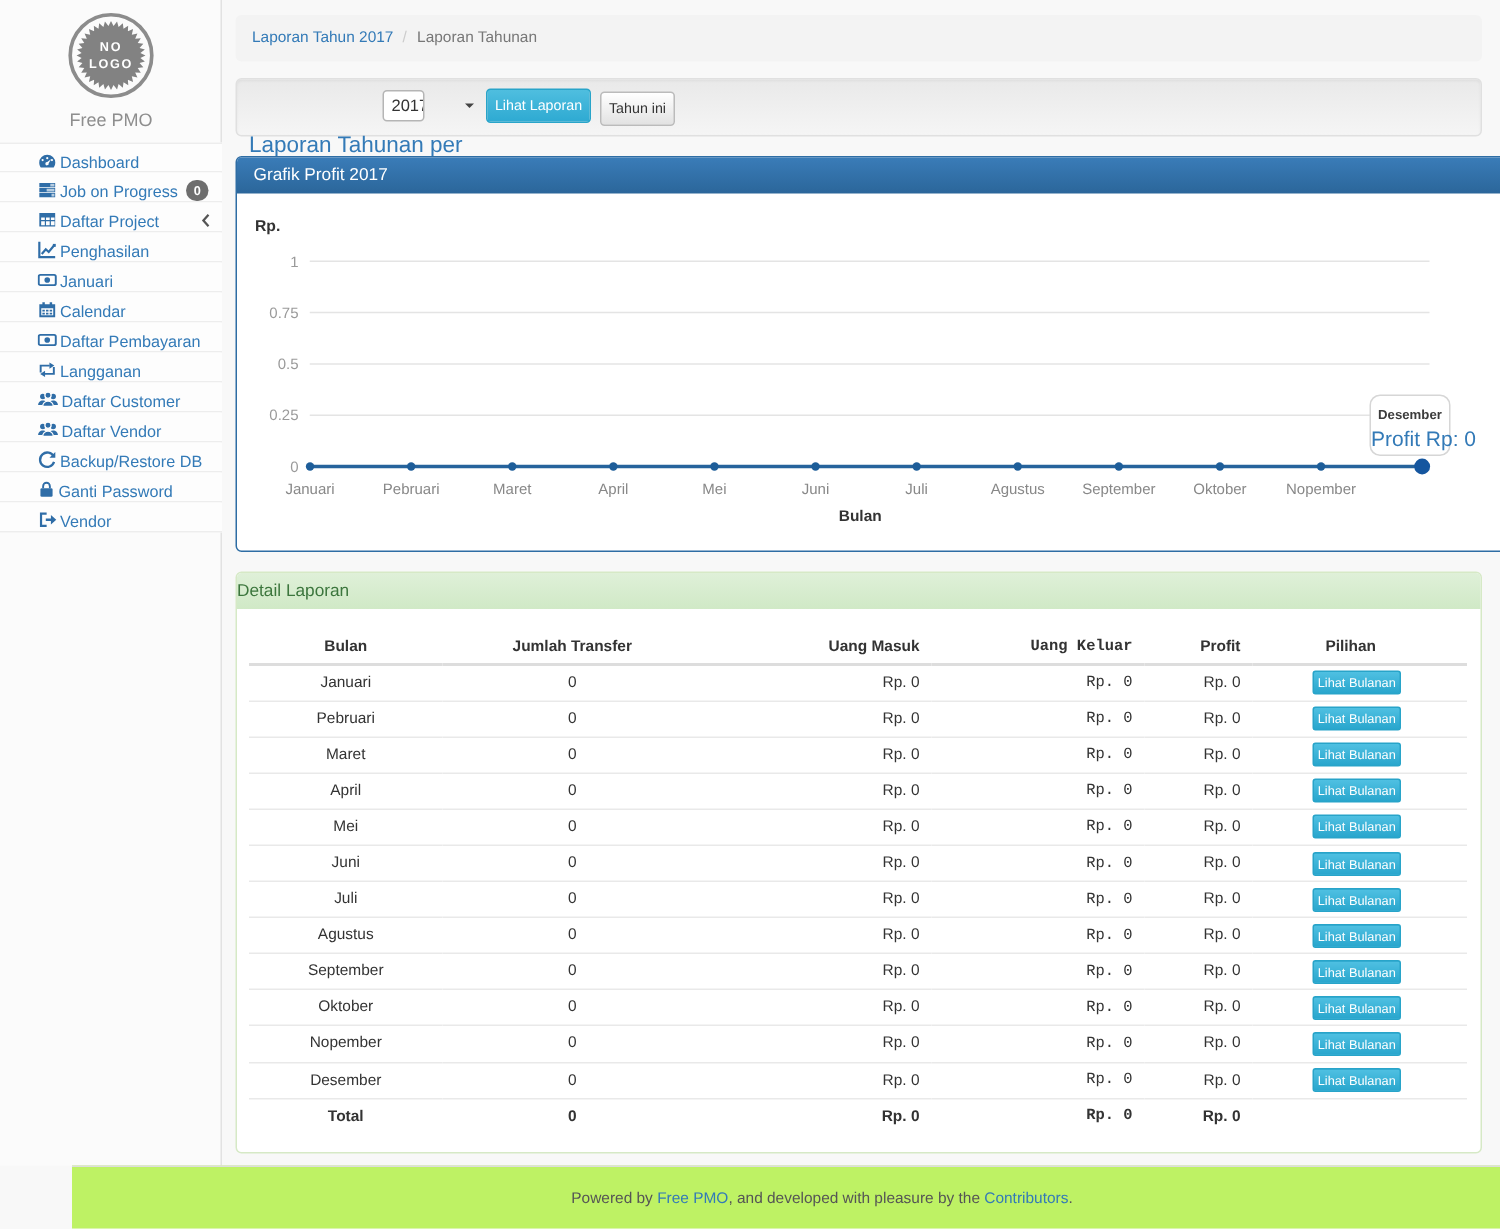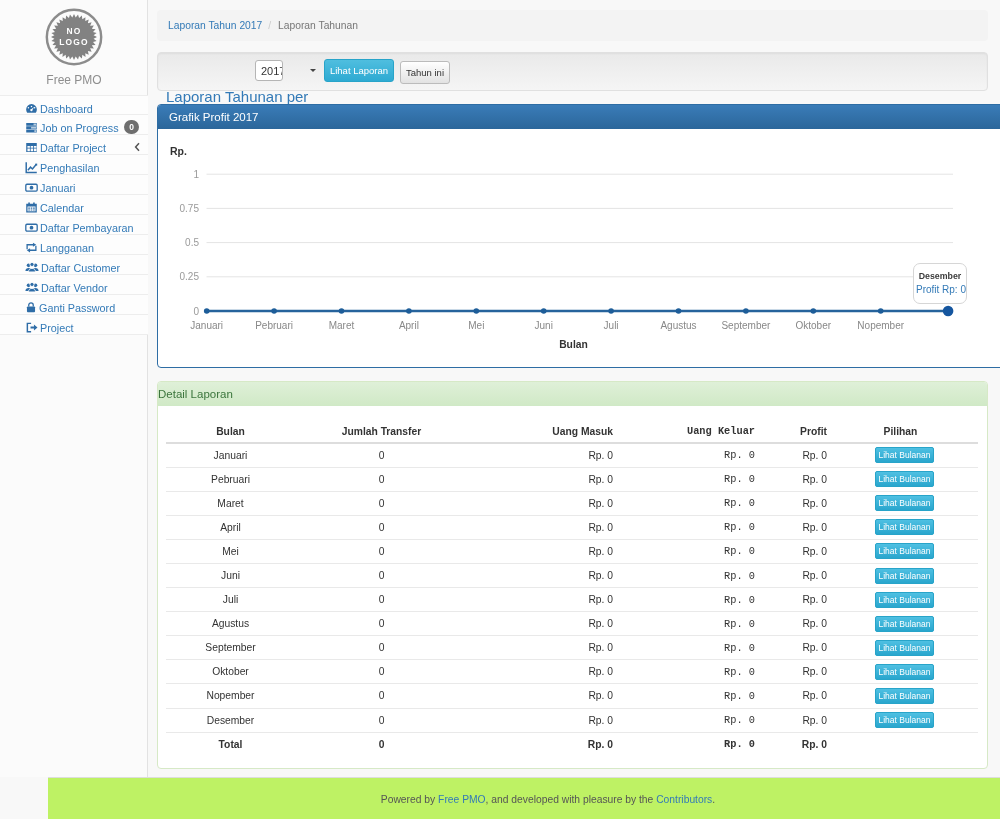--- a/index.html
+++ b/index.html
@@ -26,21 +26,21 @@
 .btn { display:inline-block; text-align:center; border-radius:3px; font-size:9.5px; }
 #btn-lihat { position:absolute; left:166px; top:6px; width:70px; height:23px; line-height:22px; color:#fff; background:linear-gradient(#4fbedf,#2eaad2); border:1px solid #28a4c9; }
 #btn-tahun { position:absolute; left:242px; top:8px; width:50px; height:23px; line-height:22px; color:#333; background:linear-gradient(#ffffff,#e2e2e2); border:1px solid #bbb; }
 
 #chartpanel { position:absolute; left:157px; top:104px; width:852px; height:264px; background:#fff; border:1px solid #2e6da4; border-radius:4px; }
 #chartpanel .hd { height:24px; background:linear-gradient(#3a7cb8,#2b669a); border-radius:3px 3px 0 0; color:#fff; font-size:11.5px; line-height:24px; padding-left:11px; }
 #rp { position:absolute; left:12px; top:40px; font-size:10.5px; font-weight:bold; color:#333; }
 #chartsvg { position:absolute; left:0; top:25px; }
 #tooltip { position:absolute; left:755px; top:158px; width:54px; height:41px; background:#fff; border:1px solid #d6d6d6; border-radius:7px; text-align:center; }
 #tooltip .l1 { margin-top:7px; font-size:8.8px; font-weight:bold; color:#3c3c3c; white-space:nowrap; }
-#tooltip .l2 { margin-top:3px; font-size:10px; color:#337ab7; white-space:nowrap;text-align:right; }
+#tooltip .l2 { margin-top:3px; font-size:14px; color:#337ab7; white-space:nowrap;text-align:right; }
 #xtitle { position:absolute; left:0; top:234px; width:831px; text-align:center; font-size:10.3px; font-weight:bold; color:#333; }
 
 #detailpanel { position:absolute; left:157px; top:381px; width:831px; height:388px; background:#fff; border:1px solid #d6e9c6; border-radius:4px; }
 #detailpanel .hd { height:24px; background:linear-gradient(#dff0d8,#d0e9c6); border-radius:3px 3px 0 0; color:#3c763d; font-size:11.5px; line-height:24px; padding-left:0; }
 #tbl { position:absolute; left:8px; top:38px; width:812px; border-collapse:collapse; table-layout:fixed; font-size:10.3px; color:#333; }
 #tbl th { font-weight:bold; border-bottom:2px solid #ddd; height:23px; }
 #tbl th.c6 { padding-right:12px; }
 #tbl td { height:24.1px; border-bottom:1px solid #e9e9e9; }
 #tbl tr.total td { border-bottom:none; font-weight:bold; }
 .c1 { width:129px; text-align:center; }
@@ -112,28 +112,32 @@
           <path d="M3.9 12.6c0-2.3 1.8-4.1 4.1-4.1s4.1 1.8 4.1 4.1z" stroke="#fdfdfd" stroke-width="1"></path>
         </svg><span class="t">Daftar Customer</span></li>
     <li><svg width="14" height="13" viewBox="0 0 16 15" fill="#2f6da7">
           <circle cx="4" cy="5" r="2.1"></circle>
           <path d="M0.4 11.6c0-2 1.6-3.5 3.6-3.5s3.6 1.5 3.6 3.5z"></path>
           <circle cx="12" cy="5" r="2.1"></circle>
           <path d="M8.4 11.6c0-2 1.6-3.5 3.6-3.5s3.6 1.5 3.6 3.5z"></path>
           <circle cx="8" cy="4" r="2.4" stroke="#fdfdfd" stroke-width="1"></circle>
           <path d="M3.9 12.6c0-2.3 1.8-4.1 4.1-4.1s4.1 1.8 4.1 4.1z" stroke="#fdfdfd" stroke-width="1"></path>
         </svg><span class="t">Daftar Vendor</span></li>
+    <li><svg width="13" height="13" viewBox="0 0 16 16">
+          <path d="M13.6 9.8A5.9 5.9 0 1 1 13.3 5.4" stroke="#2f6da7" stroke-width="1.9" fill="none"></path>
+          <polygon points="14.6,1.6 14.6,6.4 9.8,6.4" fill="#2f6da7"></polygon>
+        </svg><span class="t">Backup/Restore DB</span></li>
     <li><svg width="12" height="13" viewBox="0 0 16 16">
           <rect x="2.6" y="6.6" width="10.8" height="7.6" rx="1.2" fill="#2f6da7"></rect>
           <path d="M5 6.6V4.8a3 3 0 0 1 6 0v1.8" stroke="#2f6da7" stroke-width="1.7" fill="none"></path>
         </svg><span class="t">Ganti Password</span></li>
     <li><svg width="13" height="13" viewBox="0 0 16 16" fill="#2f6da7">
           <path d="M2 2h5.5v1.8H3.8v8.4h3.7V14H2z"></path>
           <path d="M6.8 6.9h4.2V4.2L15.4 8l-4.4 3.8V9.1H6.8z"></path>
-        </svg><span class="t">Project</span></li>
+        </svg><span class="t">Vendor</span></li>
   </ul>
 </div>
 
 <div id="breadcrumb"><a>Laporan Tahun 2017</a><span style="color:#ccc; margin:0 4px 0 6px">/</span> Laporan Tahunan</div>
 
 <div id="well">
   <span class="lbl">Laporan Tahunan per</span>
   <select><option>2017</option></select>
     <div class="caret"></div>
   <span class="btn" id="btn-lihat">Lihat Laporan</span>

